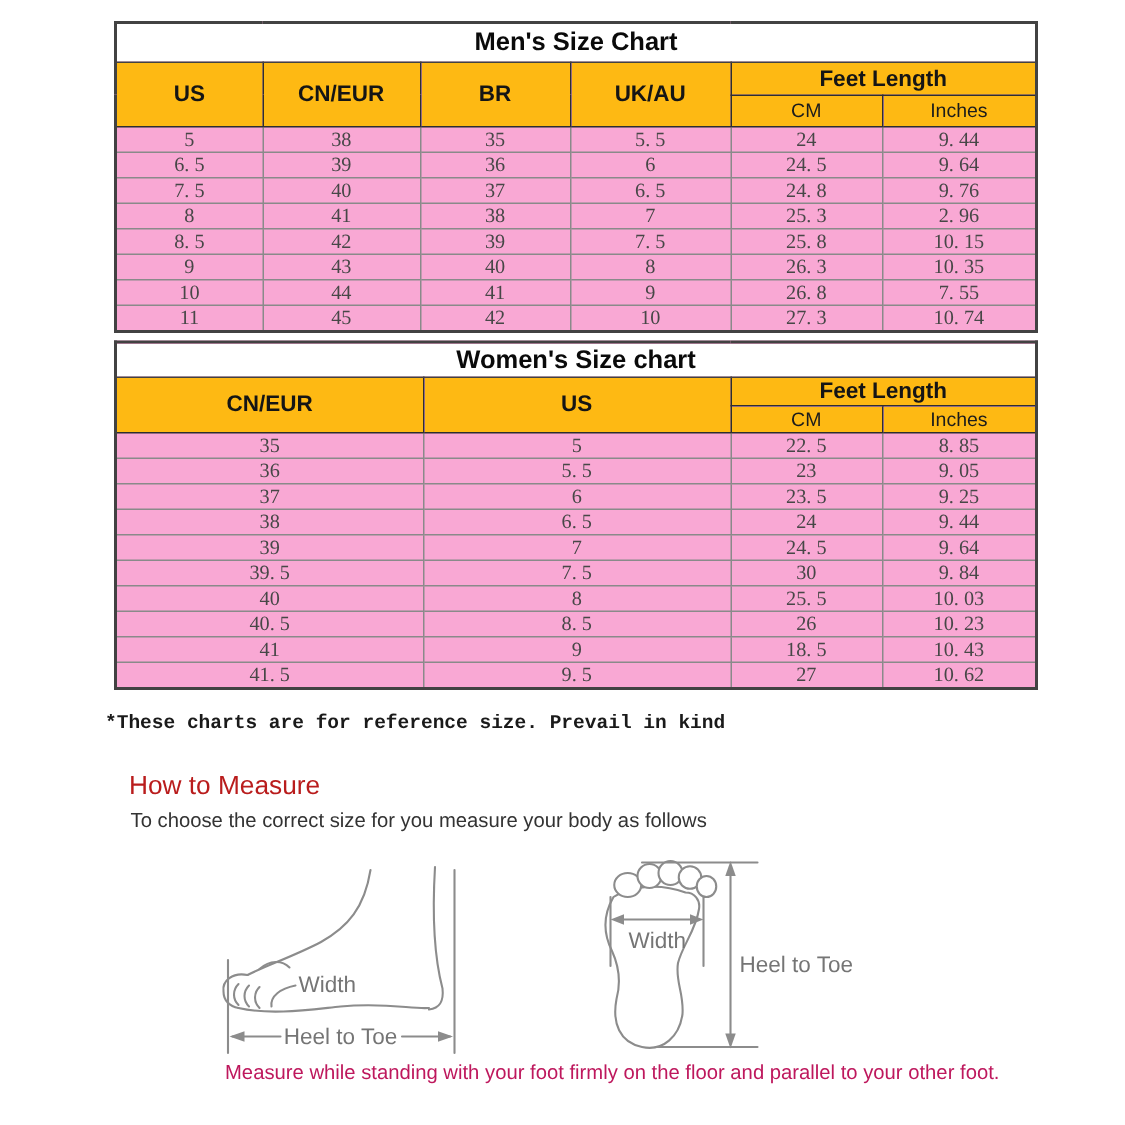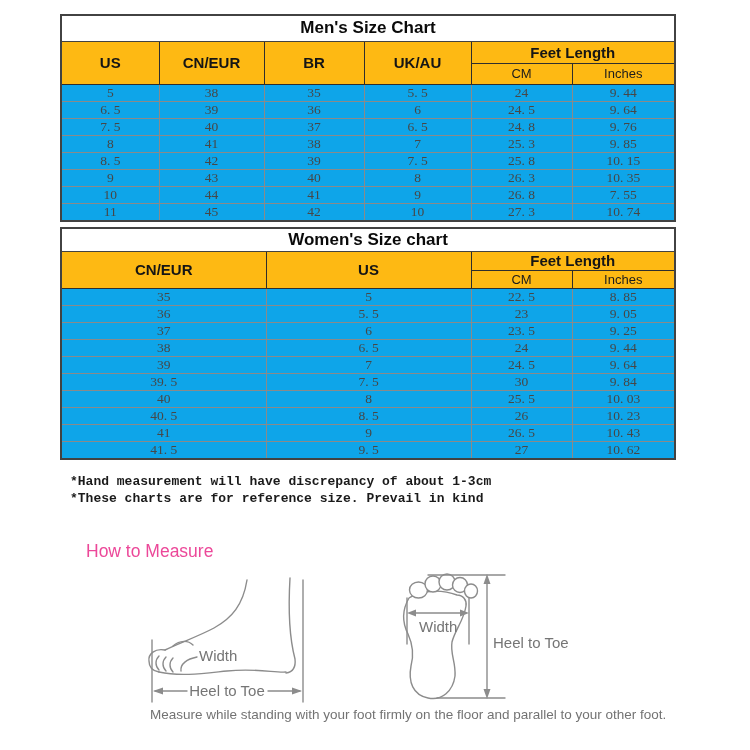--- a/index.html
+++ b/index.html
@@ -9,25 +9,25 @@
     width: 750px;
     height: 750px;
     background: #ffffff;
     font-family: "Liberation Sans", sans-serif;
     overflow: hidden;
   }
 
   
   table.size-table {
     position: absolute;
-    left: 60px;
+    left: 76px;
     width: 614px;
     border-collapse: collapse;
     table-layout: fixed;
-    background: #0ea5e9;
+    background: #f9a8d4;
     border: 2px solid #424242;
   }
   #mens-table   { top: 14px; }
   #womens-table { top: 227px; }
 
   .size-table td, .size-table th { padding: 0; text-align: center; vertical-align: middle; overflow: hidden; white-space: nowrap; }
 
   .title-cell {
     font-family: "Liberation Sans", sans-serif;
     font-weight: bold;
@@ -79,36 +79,35 @@
     color: #1a1a1a;
     letter-spacing: 0px;
   }
 
   
   .how-heading {
     position: absolute;
     left: 86px;
     top: 513px;
     font-size: 17.5px;
-    color: #ec4899;
-    margin-top: 28px;
+    color: #b91c1c;
   }
   .how-sub {
     position: absolute;
     left: 87px;
     top: 539px;
     font-size: 13.5px;
     color: #333333;
   }
   .measure-footer {
     position: absolute;
     left: 150px;
     top: 707px;
     font-size: 13.5px;
-    color: #737373;
+    color: #be185d;
   }
 
   
   .diagram { position: absolute; }
   #foot-side-diagram { left: 135px; top: 560px; }
   #foot-top-diagram  { left: 385px; top: 558px; }
   .diagram path, .diagram line, .diagram ellipse, .diagram polyline {
     fill: none;
     stroke: #8c8c8c;
     stroke-width: 1.4;
@@ -178,21 +177,21 @@
           <td>6. 5</td>
           <td>24. 8</td>
           <td>9. 76</td>
         </tr>
         <tr>
           <td>8</td>
           <td>41</td>
           <td>38</td>
           <td>7</td>
           <td>25. 3</td>
-          <td>9. 85</td>
+          <td>2. 96</td>
         </tr>
         <tr>
           <td>8. 5</td>
           <td>42</td>
           <td>39</td>
           <td>7. 5</td>
           <td>25. 8</td>
           <td>10. 15</td>
         </tr>
         <tr>
@@ -288,38 +287,38 @@
         </tr>
         <tr>
           <td>40. 5</td>
           <td>8. 5</td>
           <td>26</td>
           <td>10. 23</td>
         </tr>
         <tr>
           <td>41</td>
           <td>9</td>
-          <td>26. 5</td>
+          <td>18. 5</td>
           <td>10. 43</td>
         </tr>
         <tr>
           <td>41. 5</td>
           <td>9. 5</td>
           <td>27</td>
           <td>10. 62</td>
         </tr>
       </tbody>
   </table>
 
   <div class="notes">
-    <div>*Hand measurement will have discrepancy of about 1-3cm</div>
     <div>*These charts are for reference size. Prevail in kind</div>
   </div>
 
   <div class="how-heading">How to Measure</div>
+  <div class="how-sub">To choose the correct size for you measure your body as follows</div>
 
   <svg class="diagram" id="foot-side-diagram" width="185" height="148" viewBox="0 0 185 148">
 
     <path d="M 155,18 C 153,52 155,80 160,99 C 161,108 158,112 151,113"></path>
 
     <path d="M 112,20 C 108,45 97,58 79,68 C 62,77 44,83 30,90"></path>
 
     <path d="M 30,90 C 20,88 13,94 14,101 C 14,107 18,111 24,112"></path>
     <path d="M 24,96 C 20,100 20,106 24,110"></path>
     <path d="M 31,97 C 27,101 27,107 31,111"></path>

